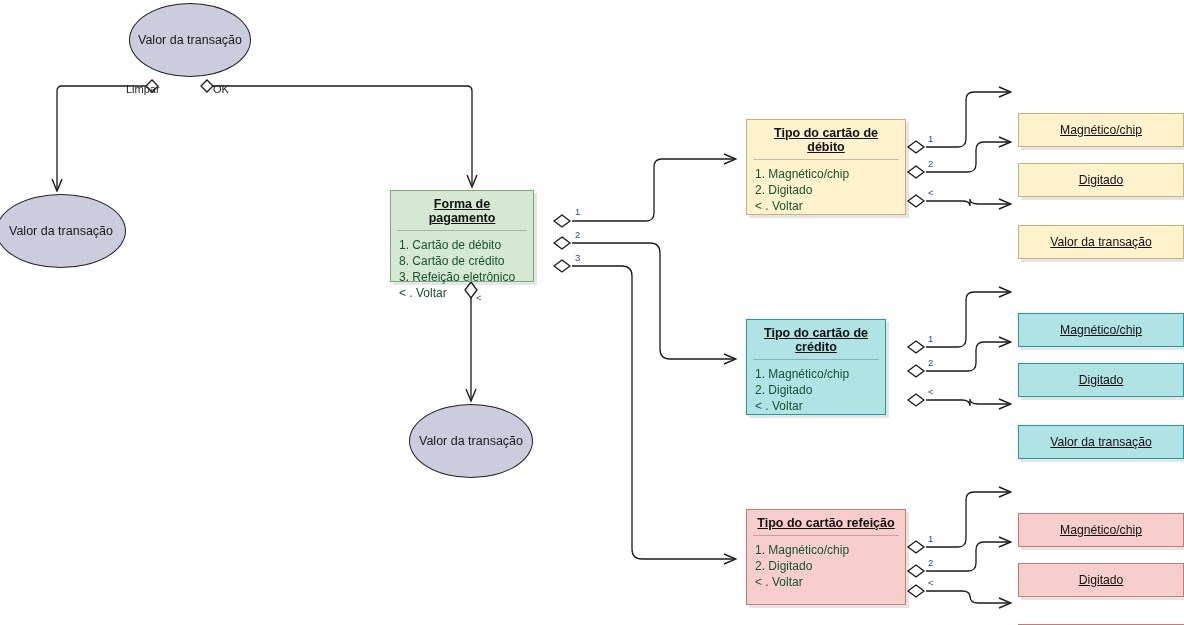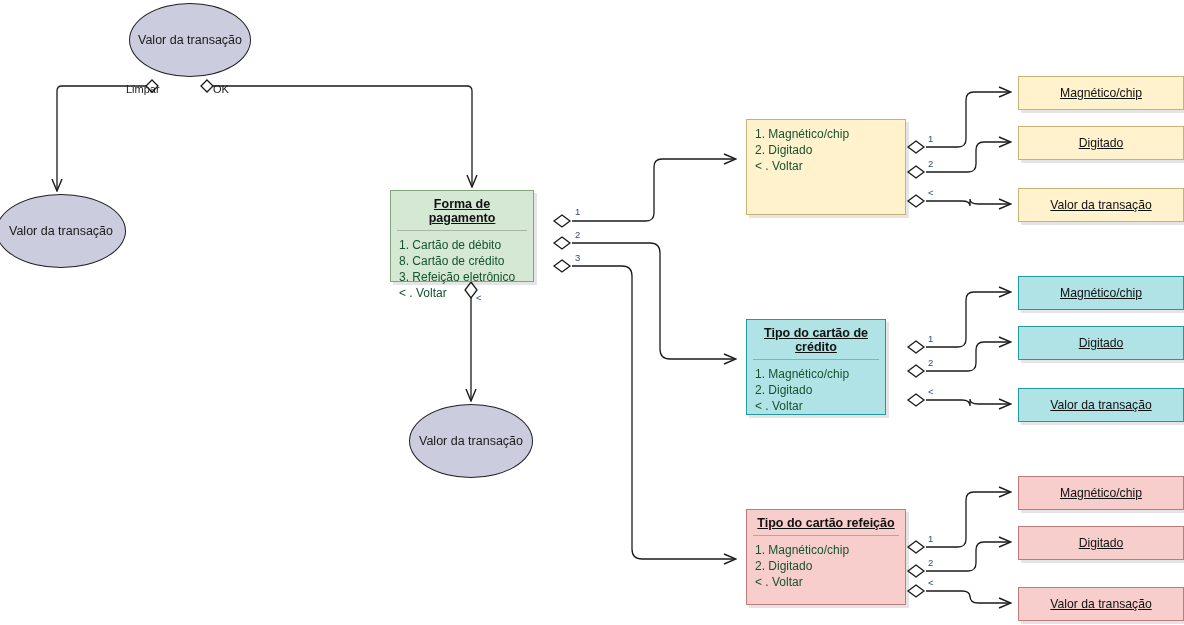--- a/index.html
+++ b/index.html
@@ -76,20 +76,21 @@
     position: absolute;
     box-sizing: border-box;
     border: 1.3px solid;
     box-shadow: 3px 3px 0 rgba(0,0,0,0.10);
     display: flex;
     align-items: center;
     justify-content: center;
     font-size: 12.2px;
     color: #111111;
     text-decoration: underline;
+    margin-top: 37px;
   }
   .tbox.yellow { background: #fff2cc; border-color: #c8b273; }
   .tbox.cyan   { background: #b0e3e6; border-color: #1f9aa0; }
   .tbox.pink   { background: #f8cecc; border-color: #c07a77; }
 
   
   .edge-label {
     position: absolute;
     font-size: 11px;
     color: #1a1a1a;
@@ -189,20 +190,21 @@
       <div>3. Refeição eletrônico</div>
       <div>&lt; . Voltar</div>
     </div>
   </div>
   <div class="port-label" style="left:575px; top:206px;">1</div>
   <div class="port-label" style="left:575px; top:229px;">2</div>
   <div class="port-label" style="left:575px; top:252px;">3</div>
   <div class="port-label" style="left:476px; top:292px;">&lt;</div>
 
   <div class="menu yellow" style="left:746px; top:119px; width:160px; height:96px;">
+    <div class="menu-title">Tipo do cartão de débito</div>
     <div class="menu-body">
       <div>1. Magnético/chip</div>
       <div>2. Digitado</div>
       <div>&lt; . Voltar</div>
     </div>
   </div>
   <div class="port-label" style="left:928px; top:133px;">1</div>
   <div class="port-label" style="left:928px; top:158px;">2</div>
   <div class="port-label" style="left:928px; top:187px;">&lt;</div>
 

